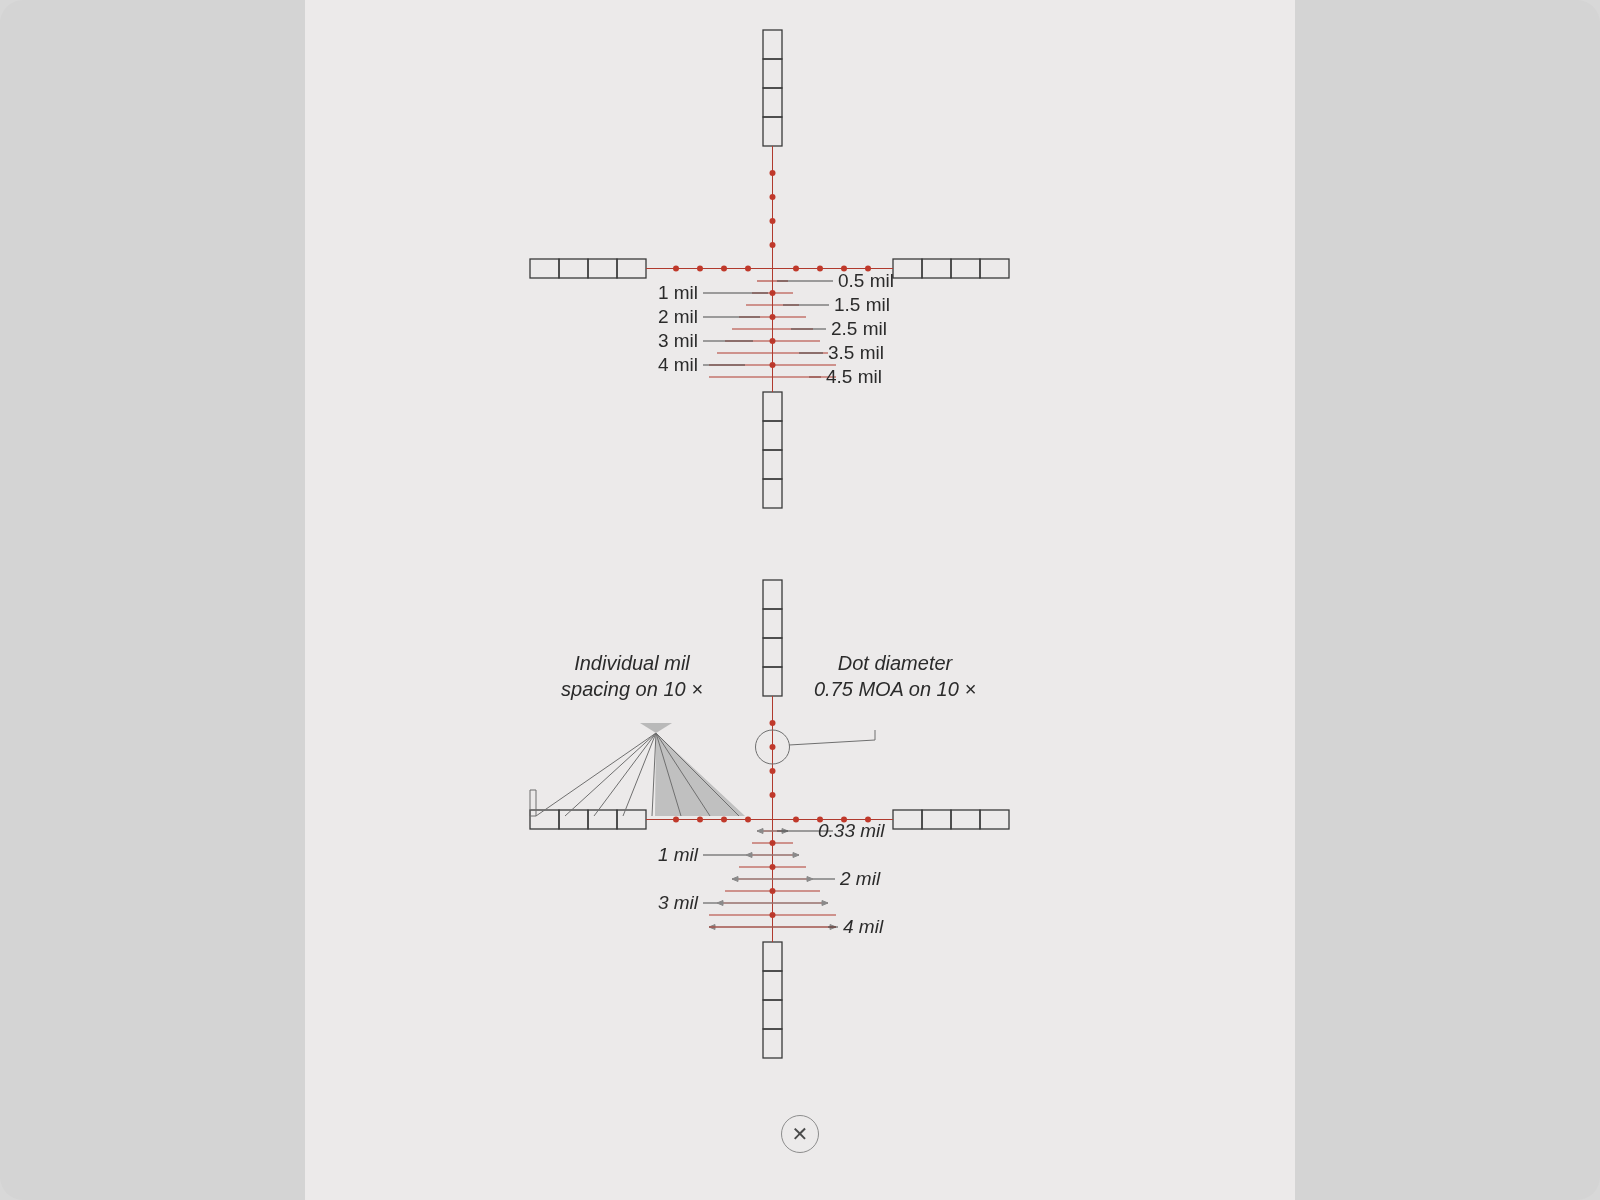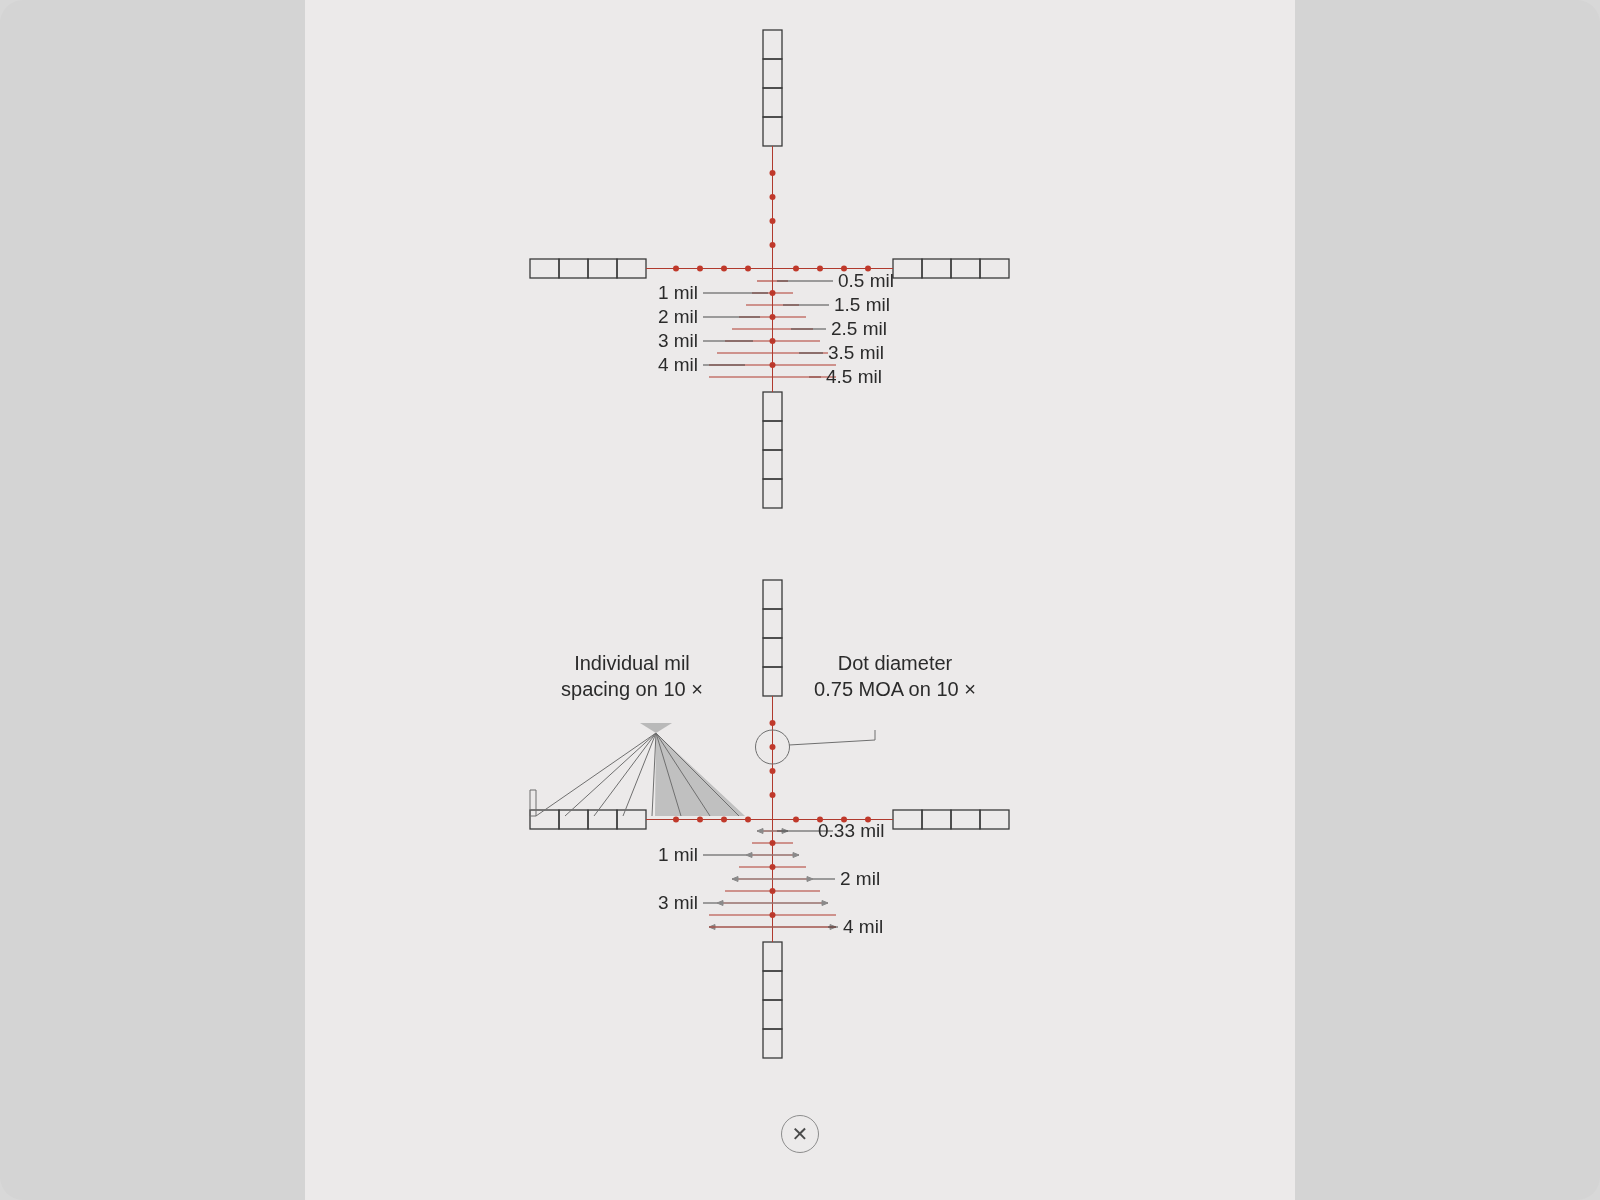--- a/index.html
+++ b/index.html
@@ -154,21 +154,21 @@
       <text class="lbl" x="393" y="371" text-anchor="end">4 mil</text>
 
       <text class="lbl" x="533" y="287">0.5 mil</text>
       <text class="lbl" x="529" y="311">1.5 mil</text>
       <text class="lbl" x="526" y="335">2.5 mil</text>
       <text class="lbl" x="523" y="359">3.5 mil</text>
       <text class="lbl" x="521" y="383">4.5 mil</text>
     </svg>
   </div>
 
-  <div class="panel" style="top:545px;height:545px;">
+  <div class="panel" style="top:545px;height:545px;font-style:italic;">
     <svg class="reticle" width="990" height="545" viewBox="0 0 990 545">
 
       <g fill="none" stroke="#3a3a3a" stroke-width="1.3">
         <rect x="458" y="35" width="19" height="29"></rect>
         <rect x="458" y="64" width="19" height="29"></rect>
         <rect x="458" y="93" width="19" height="29"></rect>
         <rect x="458" y="122" width="19" height="29"></rect>
       </g>
 
       <g fill="none" stroke="#3a3a3a" stroke-width="1.3">

